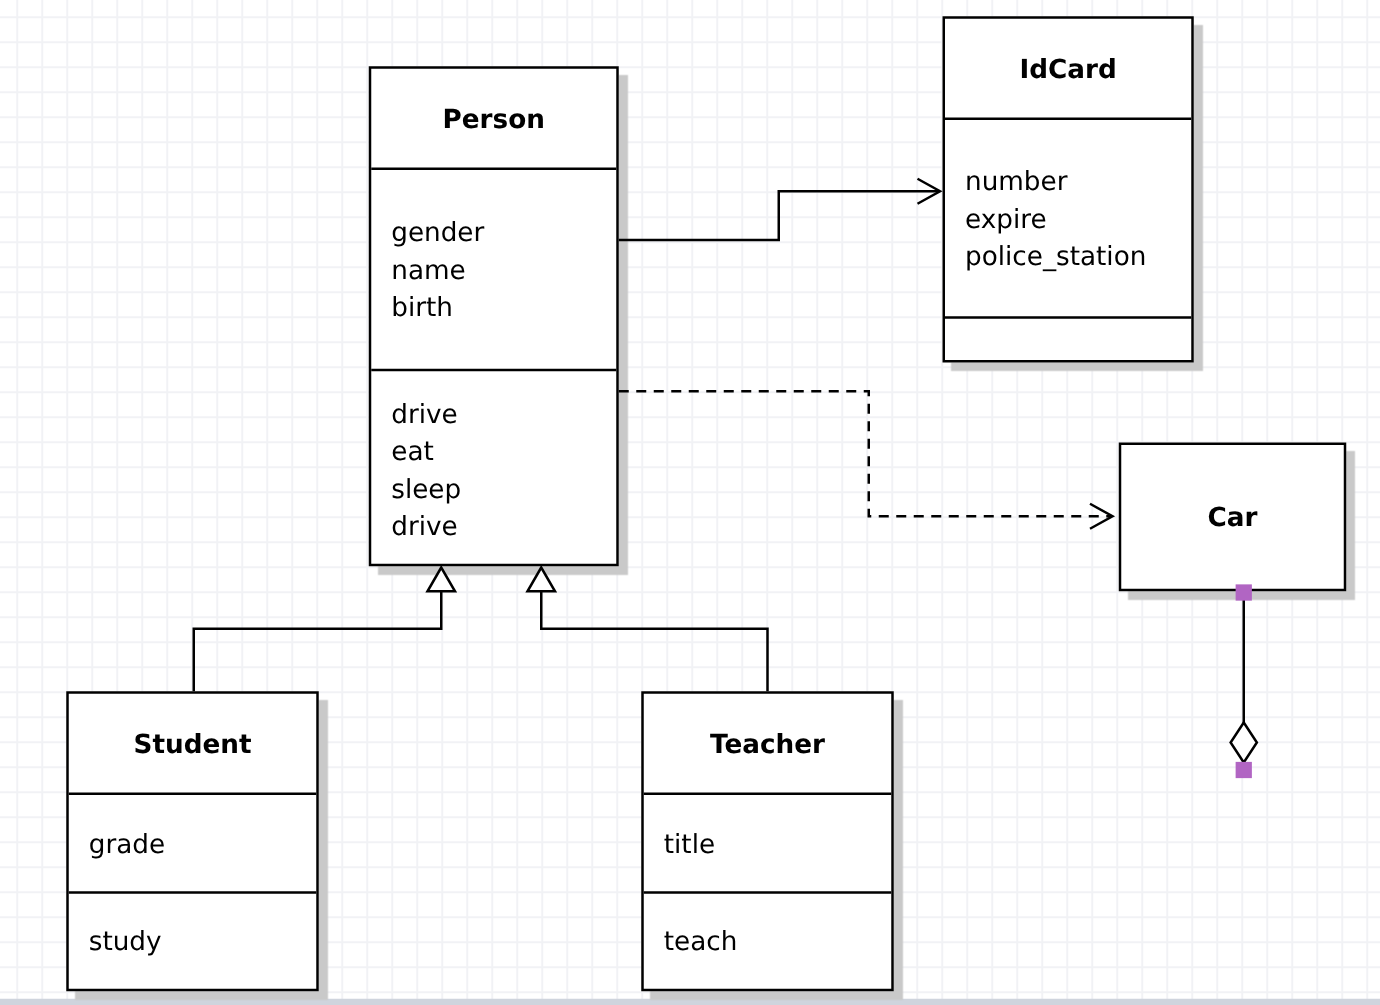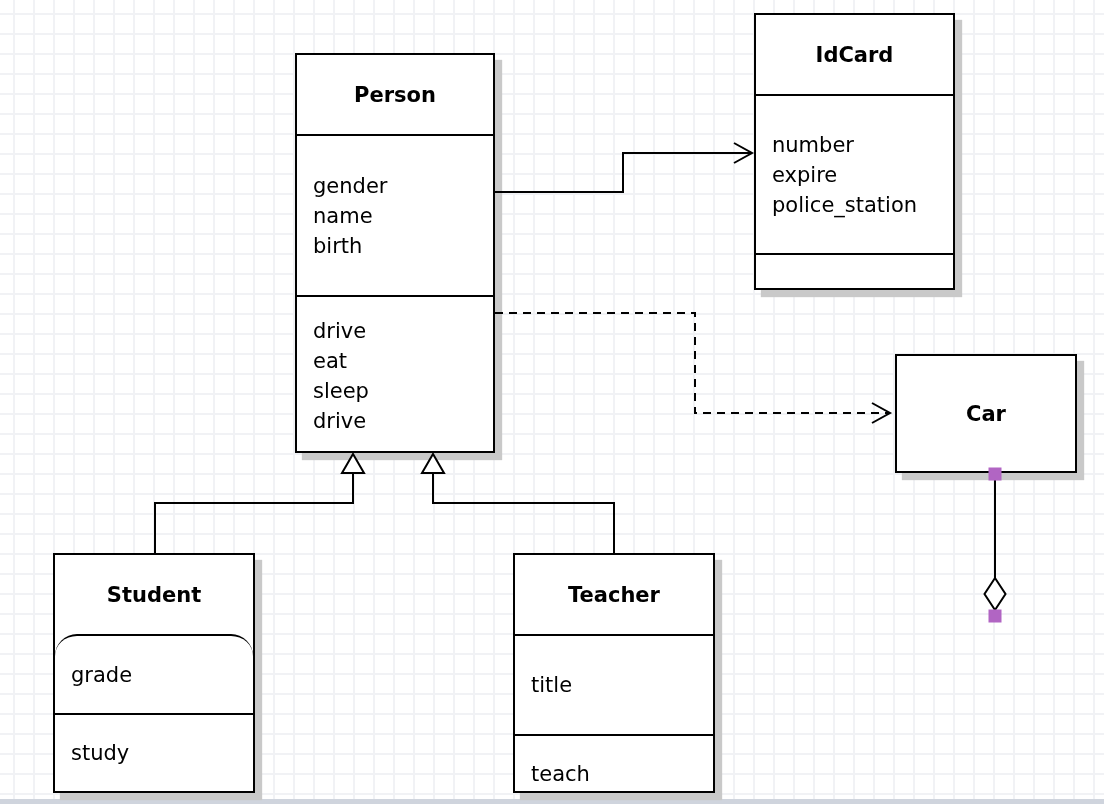--- a/index.html
+++ b/index.html
@@ -67,31 +67,31 @@
     <div class="uml-sec" style="height:159px;">
       <div class="member">number</div>
       <div class="member">expire</div>
       <div class="member">police_station</div>
     </div>
     <div class="uml-sec" style="height:35px;"></div>
   </div>
 
   <div class="uml-box" style="left:53px;top:553px;width:202px;height:240px;">
     <div class="uml-title" style="height:79px;">Student</div>
-    <div class="uml-sec" style="height:79px;border-radius:22px;">
+    <div class="uml-sec" style="height:79px;">
       <div class="member">grade</div>
     </div>
     <div class="uml-sec" style="height:78px;">
       <div class="member">study</div>
     </div>
   </div>
 
   <div class="uml-box" style="left:513px;top:553px;width:202px;height:240px;">
     <div class="uml-title" style="height:79px;">Teacher</div>
-    <div class="uml-sec" style="height:100px;">
+    <div class="uml-sec" style="height:79px;">
       <div class="member">title</div>
     </div>
     <div class="uml-sec" style="height:78px;">
       <div class="member">teach</div>
     </div>
   </div>
 
   <div class="uml-box" style="left:895px;top:354px;width:182px;height:119px;">
     <div class="uml-title" style="height:100%;">Car</div>
   </div>

